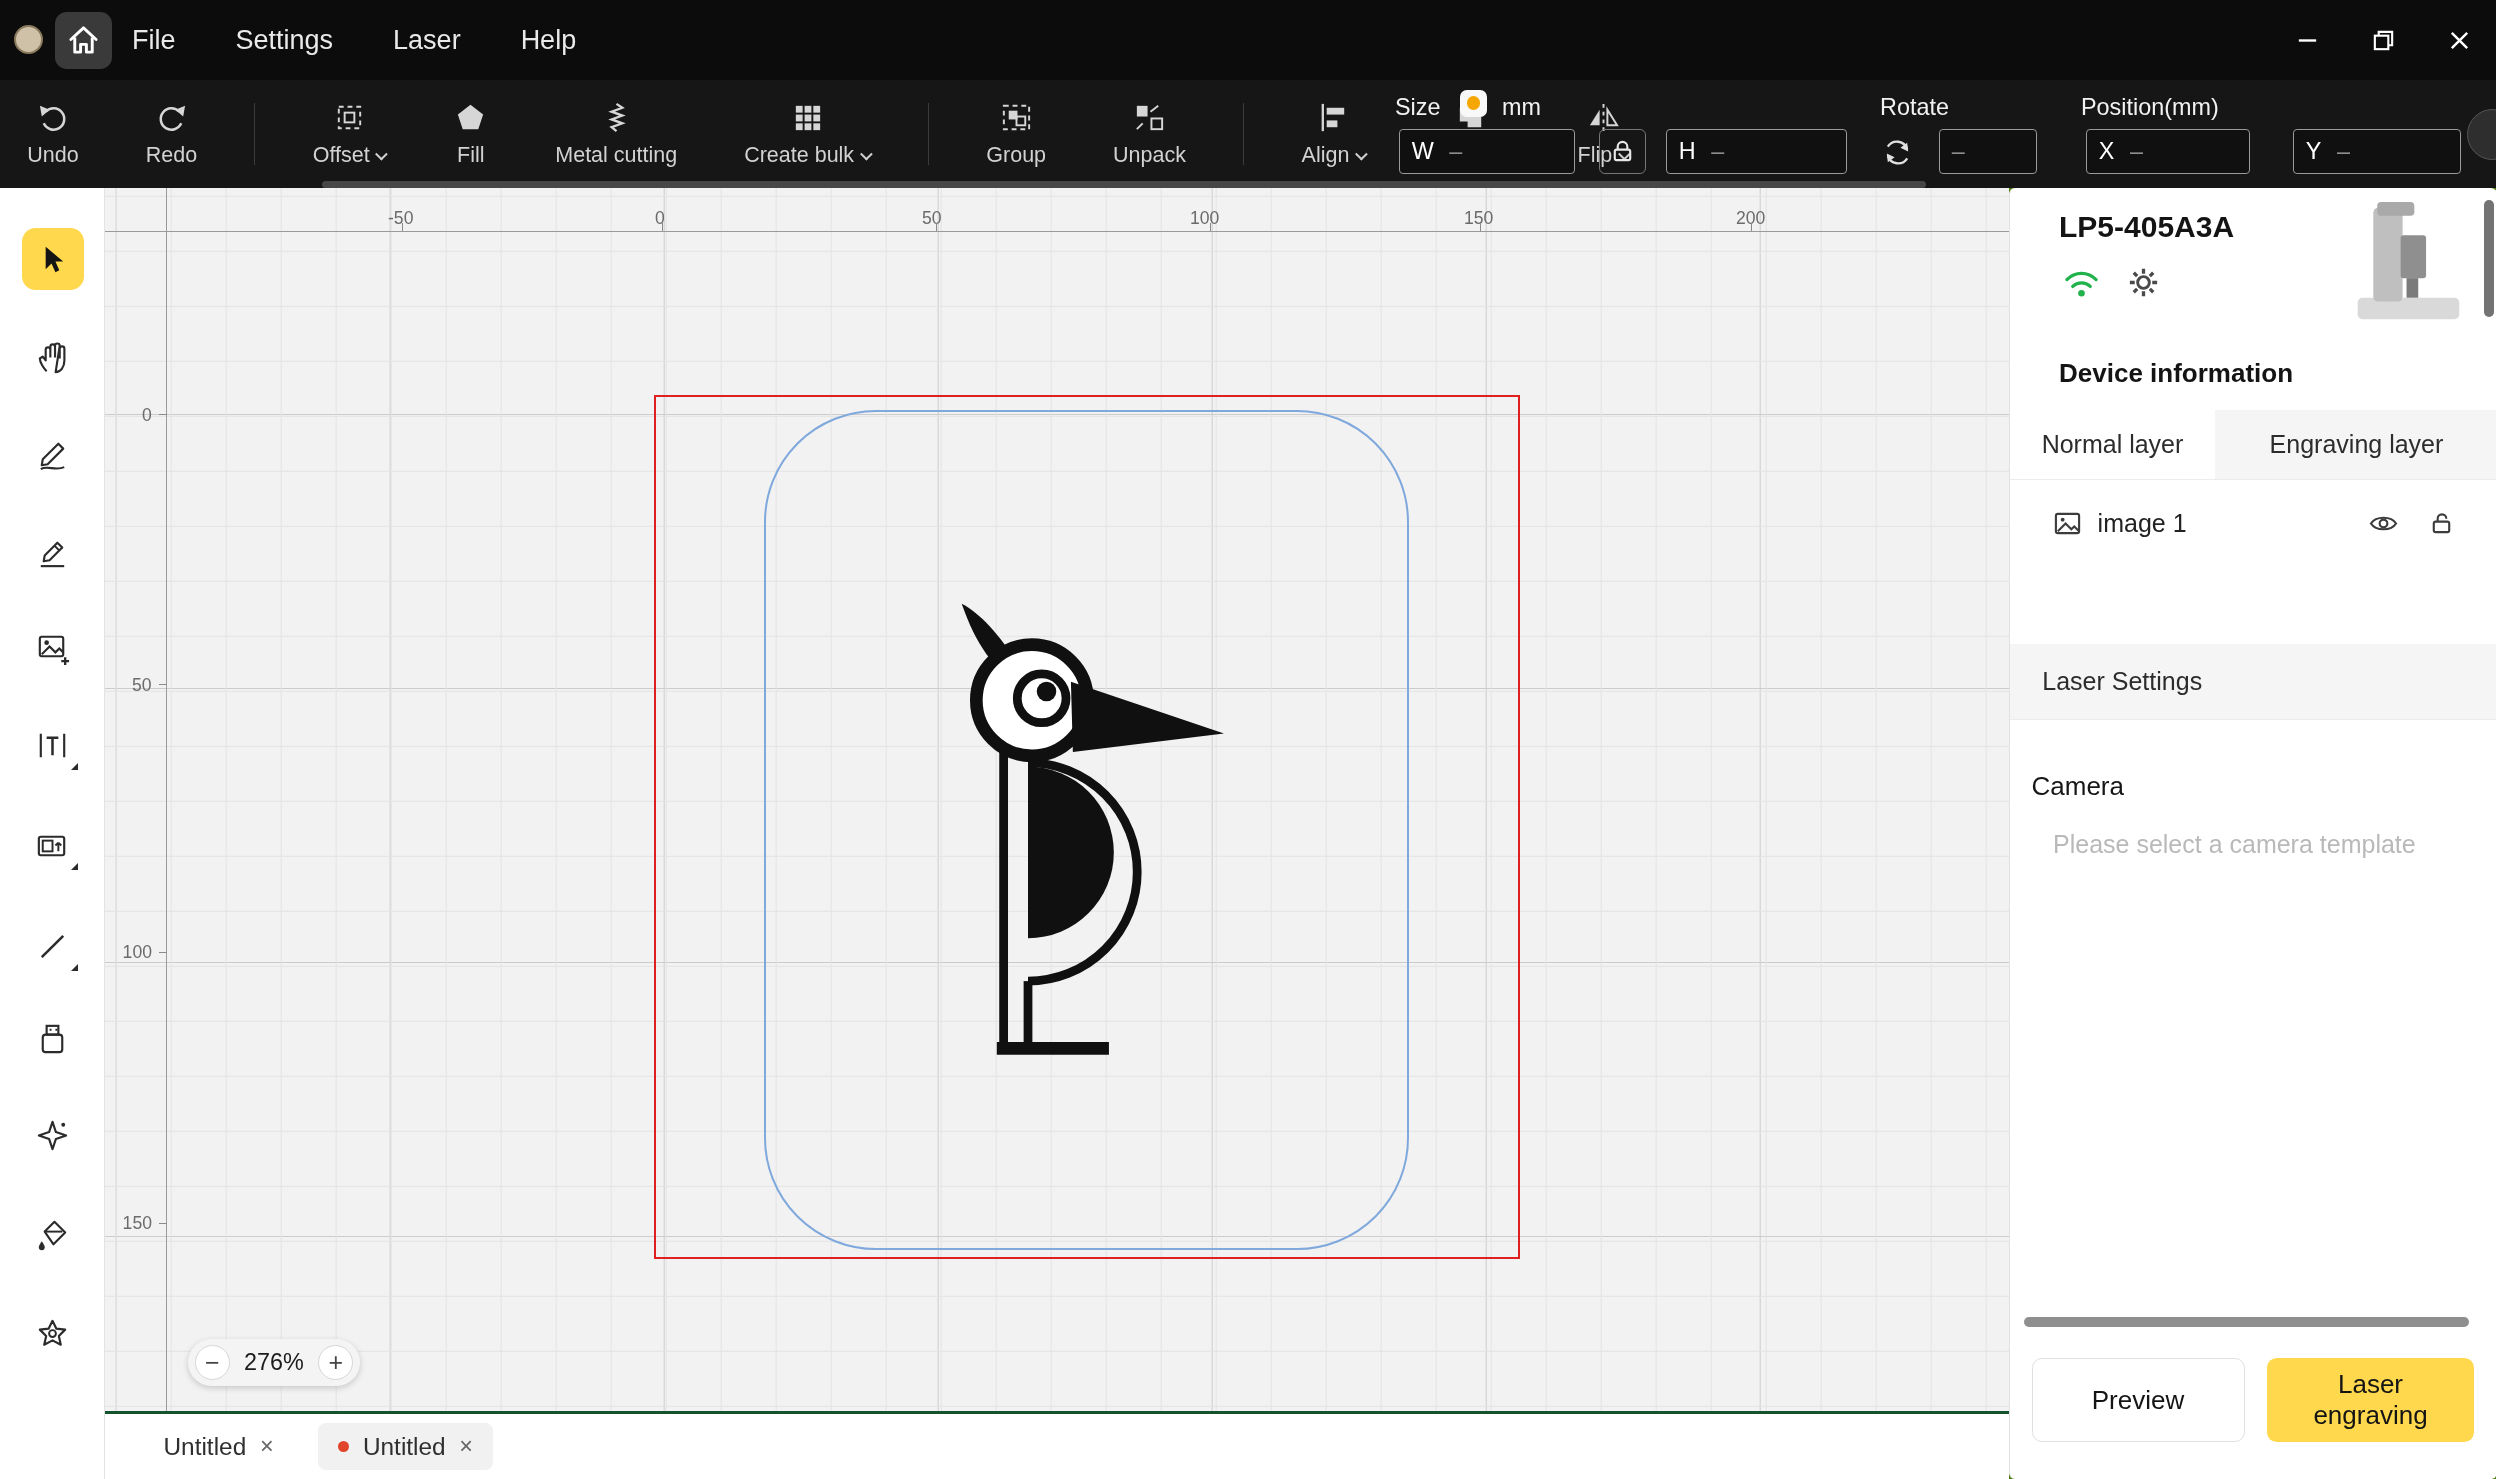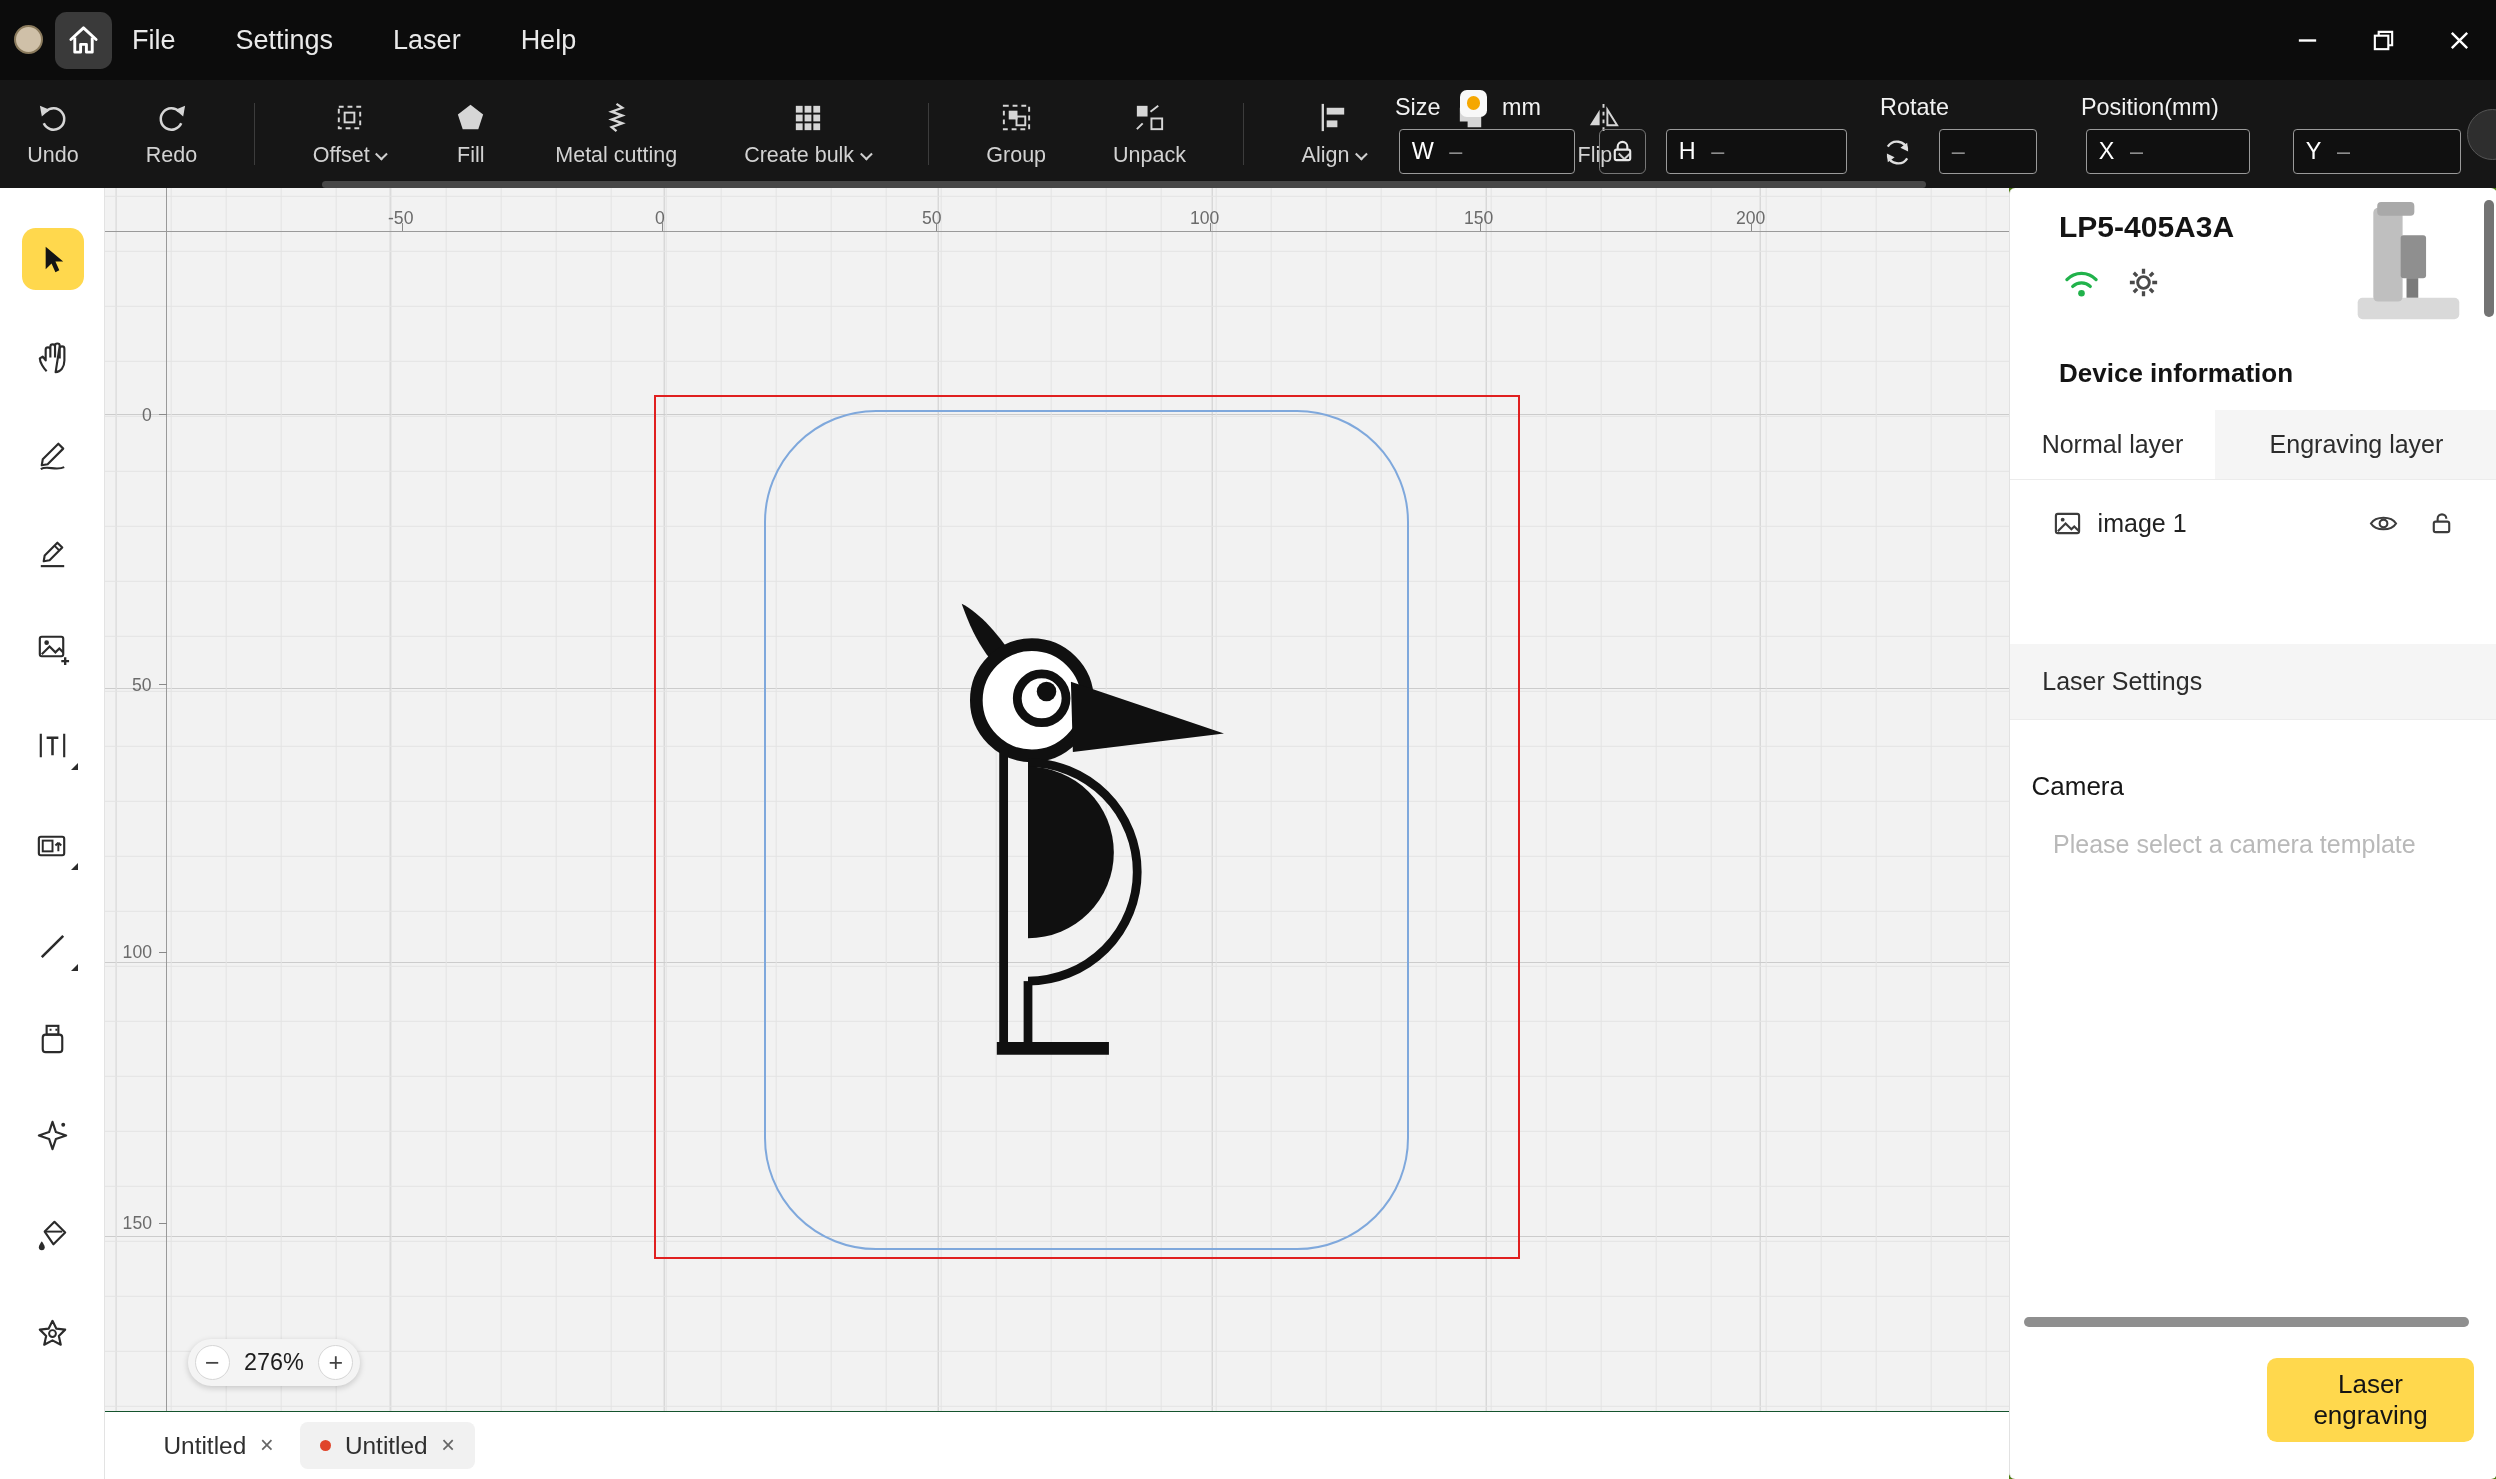--- a/index.html
+++ b/index.html
@@ -54,21 +54,21 @@
   .rnum { position:absolute; font-size:17.6px; color:#6b6b6b; }
   .tick-h { position:absolute; top:35px; width:1px; height:7.8px; background:#8a8a8a; }
   .tick-v { position:absolute; left:54px; width:7.8px; height:1px; background:#8a8a8a; }
   .red-rect { position:absolute; left:549px; top:207px; width:866px; height:864px; border:2.9px solid #E01F1F; }
   .blue-rect { position:absolute; left:659px; top:222px; width:645px; height:840px; border:2px solid #7FA8DC; border-radius:112px; }
   .zoom-pill { position:absolute; left:83px; top:1151px; width:172px; height:47px; background:#f4f4f4; border-radius:25px; box-shadow:0 2px 5.9px rgba(0,0,0,.18); display:flex; align-items:center; justify-content:space-between; padding:0 6.8px; }
   .zoom-btn { width:35px; height:35px; border-radius:50%; background:#ffffff; border:1px solid #d6d6d6; display:flex; align-items:center; justify-content:center; font-size:25px; color:#444; }
   .zoom-val { font-size:23.4px; color:#1c1c1c; }
 
   
-  .tabbar { position:absolute; left:105px; top:1411px; width:1904px; height:68px; background:#ffffff; border-top:1px solid #14532d; display:flex; align-items:center; padding-left:39px; gap:7px; z-index:6; }
+  .tabbar { position:absolute; left:105px; top:1411px; width:1904px; height:68px; background:#ffffff; border-top:3px solid #14532d; display:flex; align-items:center; padding-left:39px; gap:25px; z-index:6; }
   .doctab { display:flex; align-items:center; gap:13.7px; font-size:24.4px; color:#2f2f2f; padding:9.8px 19.5px; border-radius:7.8px; }
   .doctab.active { background:#f1f1f1; }
   .doctab .dot { width:11.7px; height:11.7px; border-radius:50%; background:#e0452b; }
   .doctab .x { color:#666; font-size:23.4px; }
 
   
   .rpanel { position:absolute; left:2009px; top:188px; width:488px; height:1291px; background:#ffffff; border-left:1px solid #e2e2e2; z-index:5;border-radius:6px; }
   .dev-name { position:absolute; left:49px; top:21.5px; font-size:30px; font-weight:bold; color:#141414; }
   .dev-icons { position:absolute; left:51px; top:76px; display:flex; gap:23.4px; align-items:center; }
   .dev-img { position:absolute; left:334px; top:7.8px; width:127px; height:137px; }
@@ -478,19 +478,20 @@
     <div class="seg-row proc-tabs">
       <div class="seg" style="width:46%">Laser Settings</div>
       <div class="seg" style="width:12%"></div>
     </div>
 
     <div class="camera-label">Camera</div>
     <div class="camera-select">Please select a camera template</div>
 
     <div class="h-scroll"></div>
 
+    <div class="btn btn-preview">Preview</div>
     <div class="btn btn-laser">Laser engraving</div>
   </div>
 
   <div class="v-scroll"></div>
 
 </div>
 
 
 </body></html>

